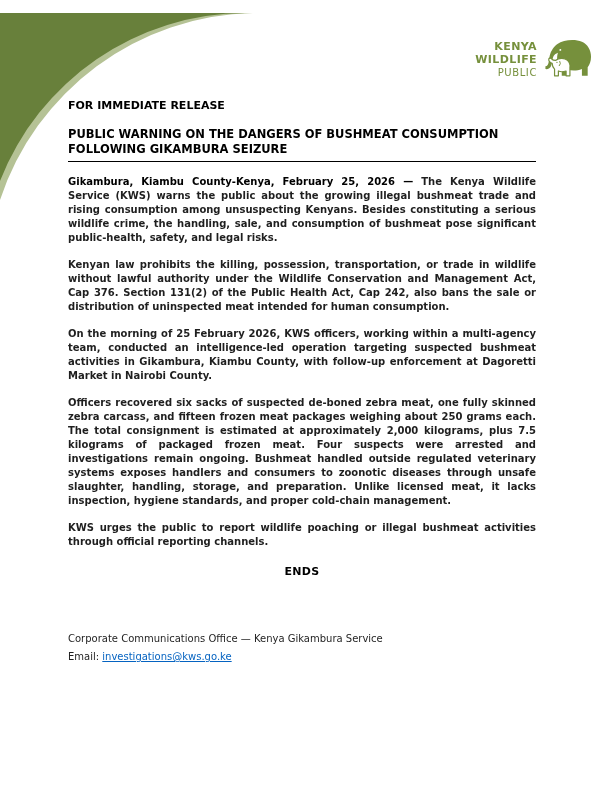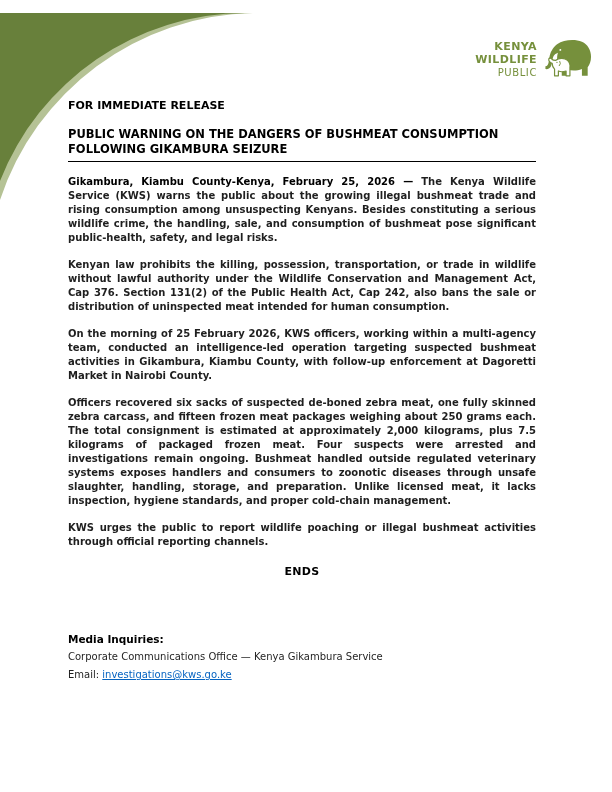--- a/index.html
+++ b/index.html
@@ -139,19 +139,18 @@
 
     <p class="para">On the morning of 25 February 2026, KWS officers, working within a multi-agency team, conducted an intelligence-led operation targeting suspected bushmeat activities in Gikambura, Kiambu County, with follow-up enforcement at Dagoretti Market in Nairobi County.</p>
 
     <p class="para">Officers recovered six sacks of suspected de-boned zebra meat, one fully skinned zebra carcass, and fifteen frozen meat packages weighing about 250 grams each. The total consignment is estimated at approximately 2,000 kilograms, plus 7.5 kilograms of packaged frozen meat. Four suspects were arrested and investigations remain ongoing. Bushmeat handled outside regulated veterinary systems exposes handlers and consumers to zoonotic diseases through unsafe slaughter, handling, storage, and preparation. Unlike licensed meat, it lacks inspection, hygiene standards, and proper cold-chain management.</p>
 
     <p class="para">KWS urges the public to report wildlife poaching or illegal bushmeat activities through official reporting channels.</p>
 
     <div class="ends">ENDS</div>
 
     <div class="media-block">
-      <div class="media-heading">Media Inquiries:</div>
       <div>Corporate Communications Office — Kenya Gikambura Service</div>
       <div><span>Email: </span><a class="email-link" href="#">investigations@kws.go.ke</a></div>
     </div>
 
   </div>
 </div>
 
 </body></html>

